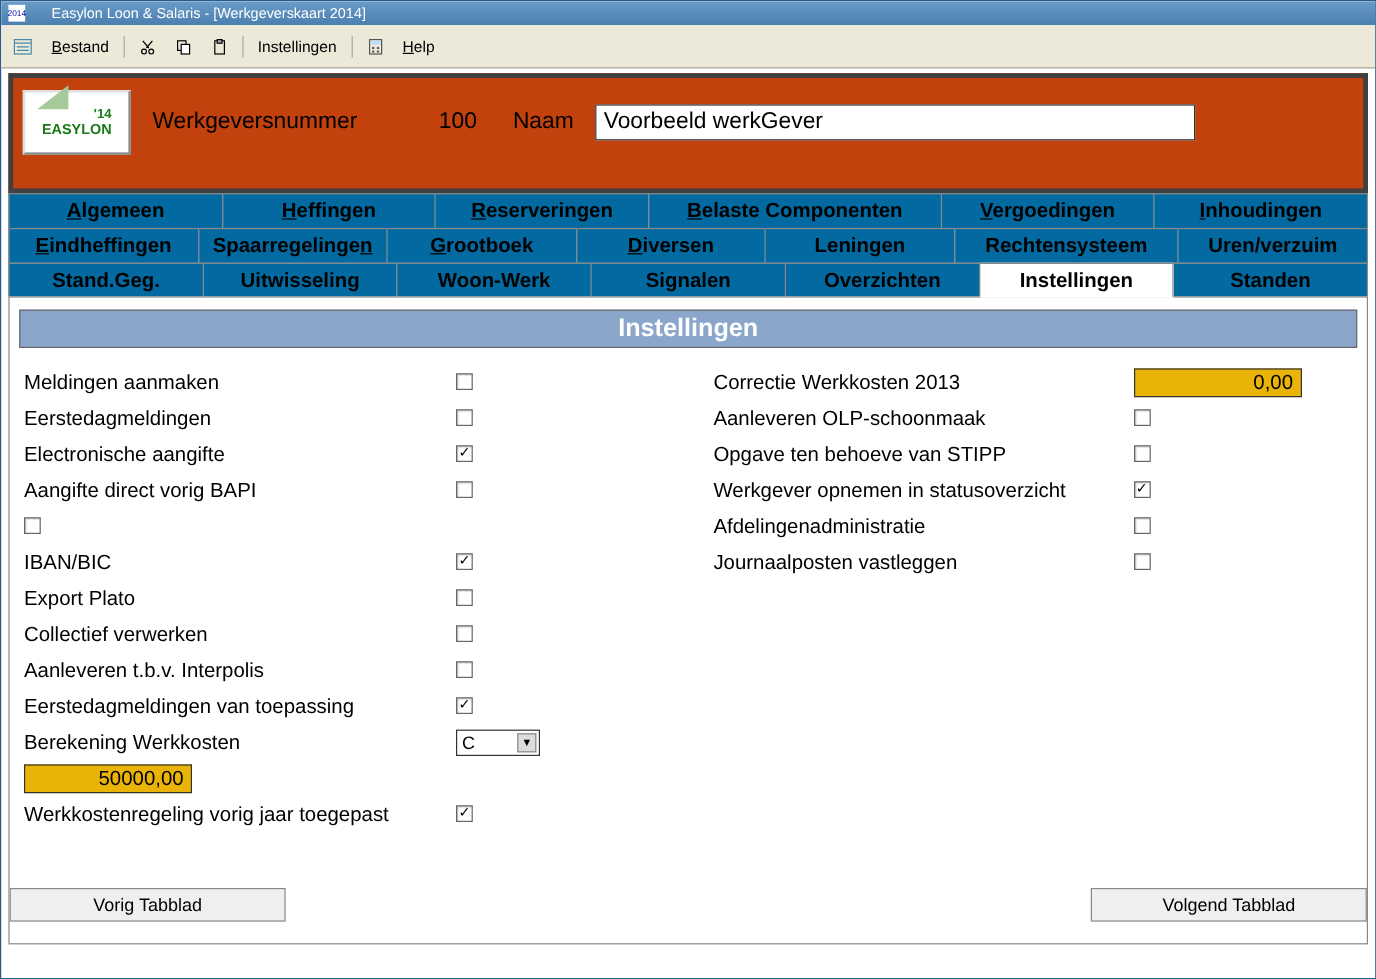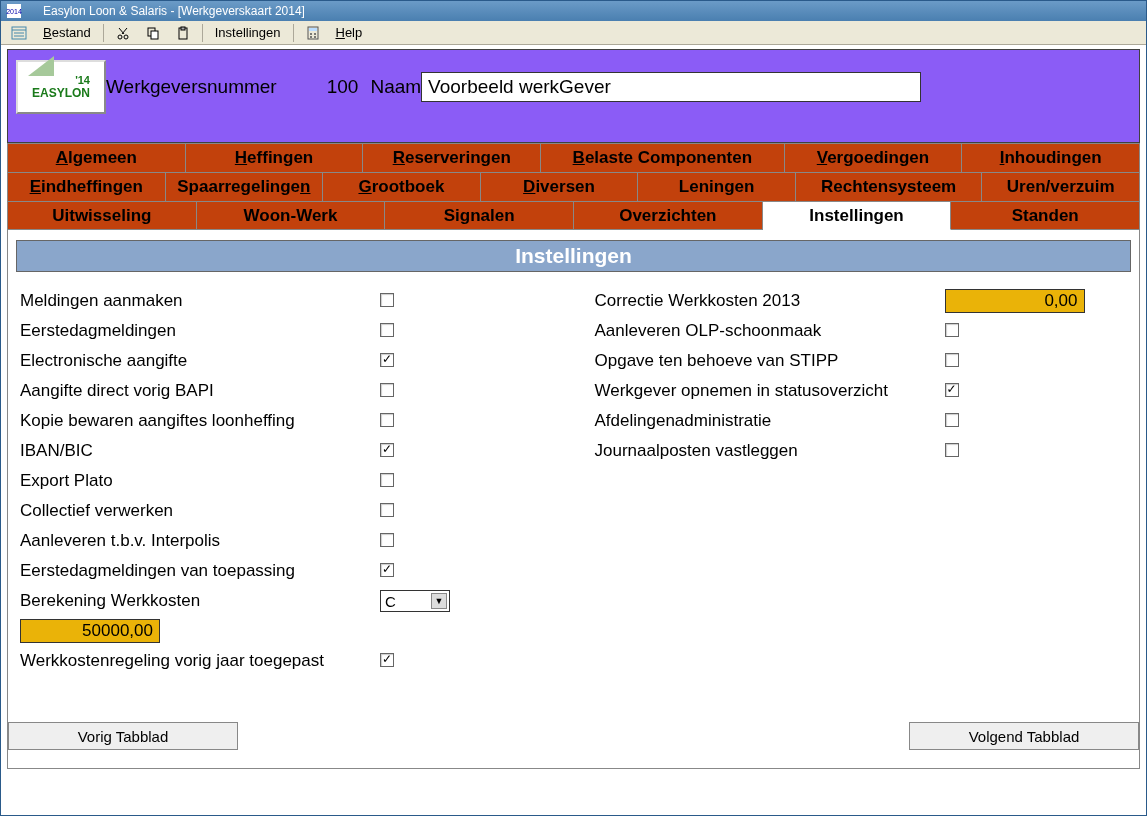--- a/index.html
+++ b/index.html
@@ -31,41 +31,42 @@
     font-size:7px;color:#00a;
   }
   
   .menubar {
     background: #ece9d8;
     border-bottom: 1px solid #aca899;
     padding: 2px 4px;
     display: flex;
     align-items: center;
     gap: 4px;
-    height: 24px;
+    height: 36px;
     font-size: 13px;
   }
   .menubar .menu-item, .menubar .tool-btn {
     padding: 1px 6px;
     cursor: default;
   }
   .menubar .sep {
     width:1px; height:18px; background:#aca899; margin:0 2px;
   }
   .menubar .menu-item .ul { text-decoration: underline; }
   .tool-btn svg { display:block; }
 
   
   .head-panel {
-    border: 1px solid #404040;
+    border: 4px solid #404040;
     margin: 4px 6px 0 6px;
     padding: 10px 8px 28px 8px;
     display: flex;
     align-items: center;
-    background:#8b5cf6;
+    gap: 18px;
+    background:#c2410c;
   }
   .logo-btn {
     width: 90px; height: 54px;
     border: 2px outset #ddd;
     background:#fff;
     display:flex;align-items:center;justify-content:center;
     position:relative;
     cursor:pointer;
   }
   .logo-inner {
@@ -97,21 +98,21 @@
   .tabrow {
     display:flex;
     border-bottom:0;
     height:29px;
   }
   .tab {
     flex:1;
     display:flex; align-items:center; justify-content:center;
     border:1px solid #888;
     border-bottom:none;
-    background:#c2410c;
+    background:#0369a1;
     font-size:17px;
     font-weight:bold;
     padding:0 6px;
     white-space:nowrap;
     cursor:pointer;
   }
   .tab + .tab { border-left:none; }
   .tab .ul { text-decoration: underline; }
   .tabrow:last-child .tab.active {
     background:#fff;
@@ -322,20 +323,23 @@
       </div>
     <div class="tab" style="flex:1.2">
         <span>Rechtensysteem</span>
       </div>
     <div class="tab">
         <span>Uren/verzuim</span>
       </div>
   </div>
   <div class="tabrow">
     <div class="tab">
+        <span>Stand.Geg.</span>
+      </div>
+    <div class="tab">
         <span>Uitwisseling</span>
       </div>
     <div class="tab">
         <span>Woon-Werk</span>
       </div>
     <div class="tab">
         <span>Signalen</span>
       </div>
     <div class="tab">
         <span>Overzichten</span>
@@ -365,21 +369,20 @@
         </div>
         <div class="frow">
           <div class="flabel">Electronische aangifte</div>
           <div class="fctrl"><span class="checkbox checked"></span></div>
         </div>
         <div class="frow">
           <div class="flabel">Aangifte direct vorig BAPI</div>
           <div class="fctrl"><span class="checkbox"></span></div>
         </div>
         <div class="frow">
-          <div class="flabel">Kopie bewaren aangiftes loonheffing</div>
           <div class="fctrl"><span class="checkbox"></span></div>
         </div>
         <div class="frow">
           <div class="flabel">IBAN/BIC</div>
           <div class="fctrl"><span class="checkbox checked"></span></div>
         </div>
         <div class="frow">
           <div class="flabel">Export Plato</div>
           <div class="fctrl"><span class="checkbox"></span></div>
         </div>

